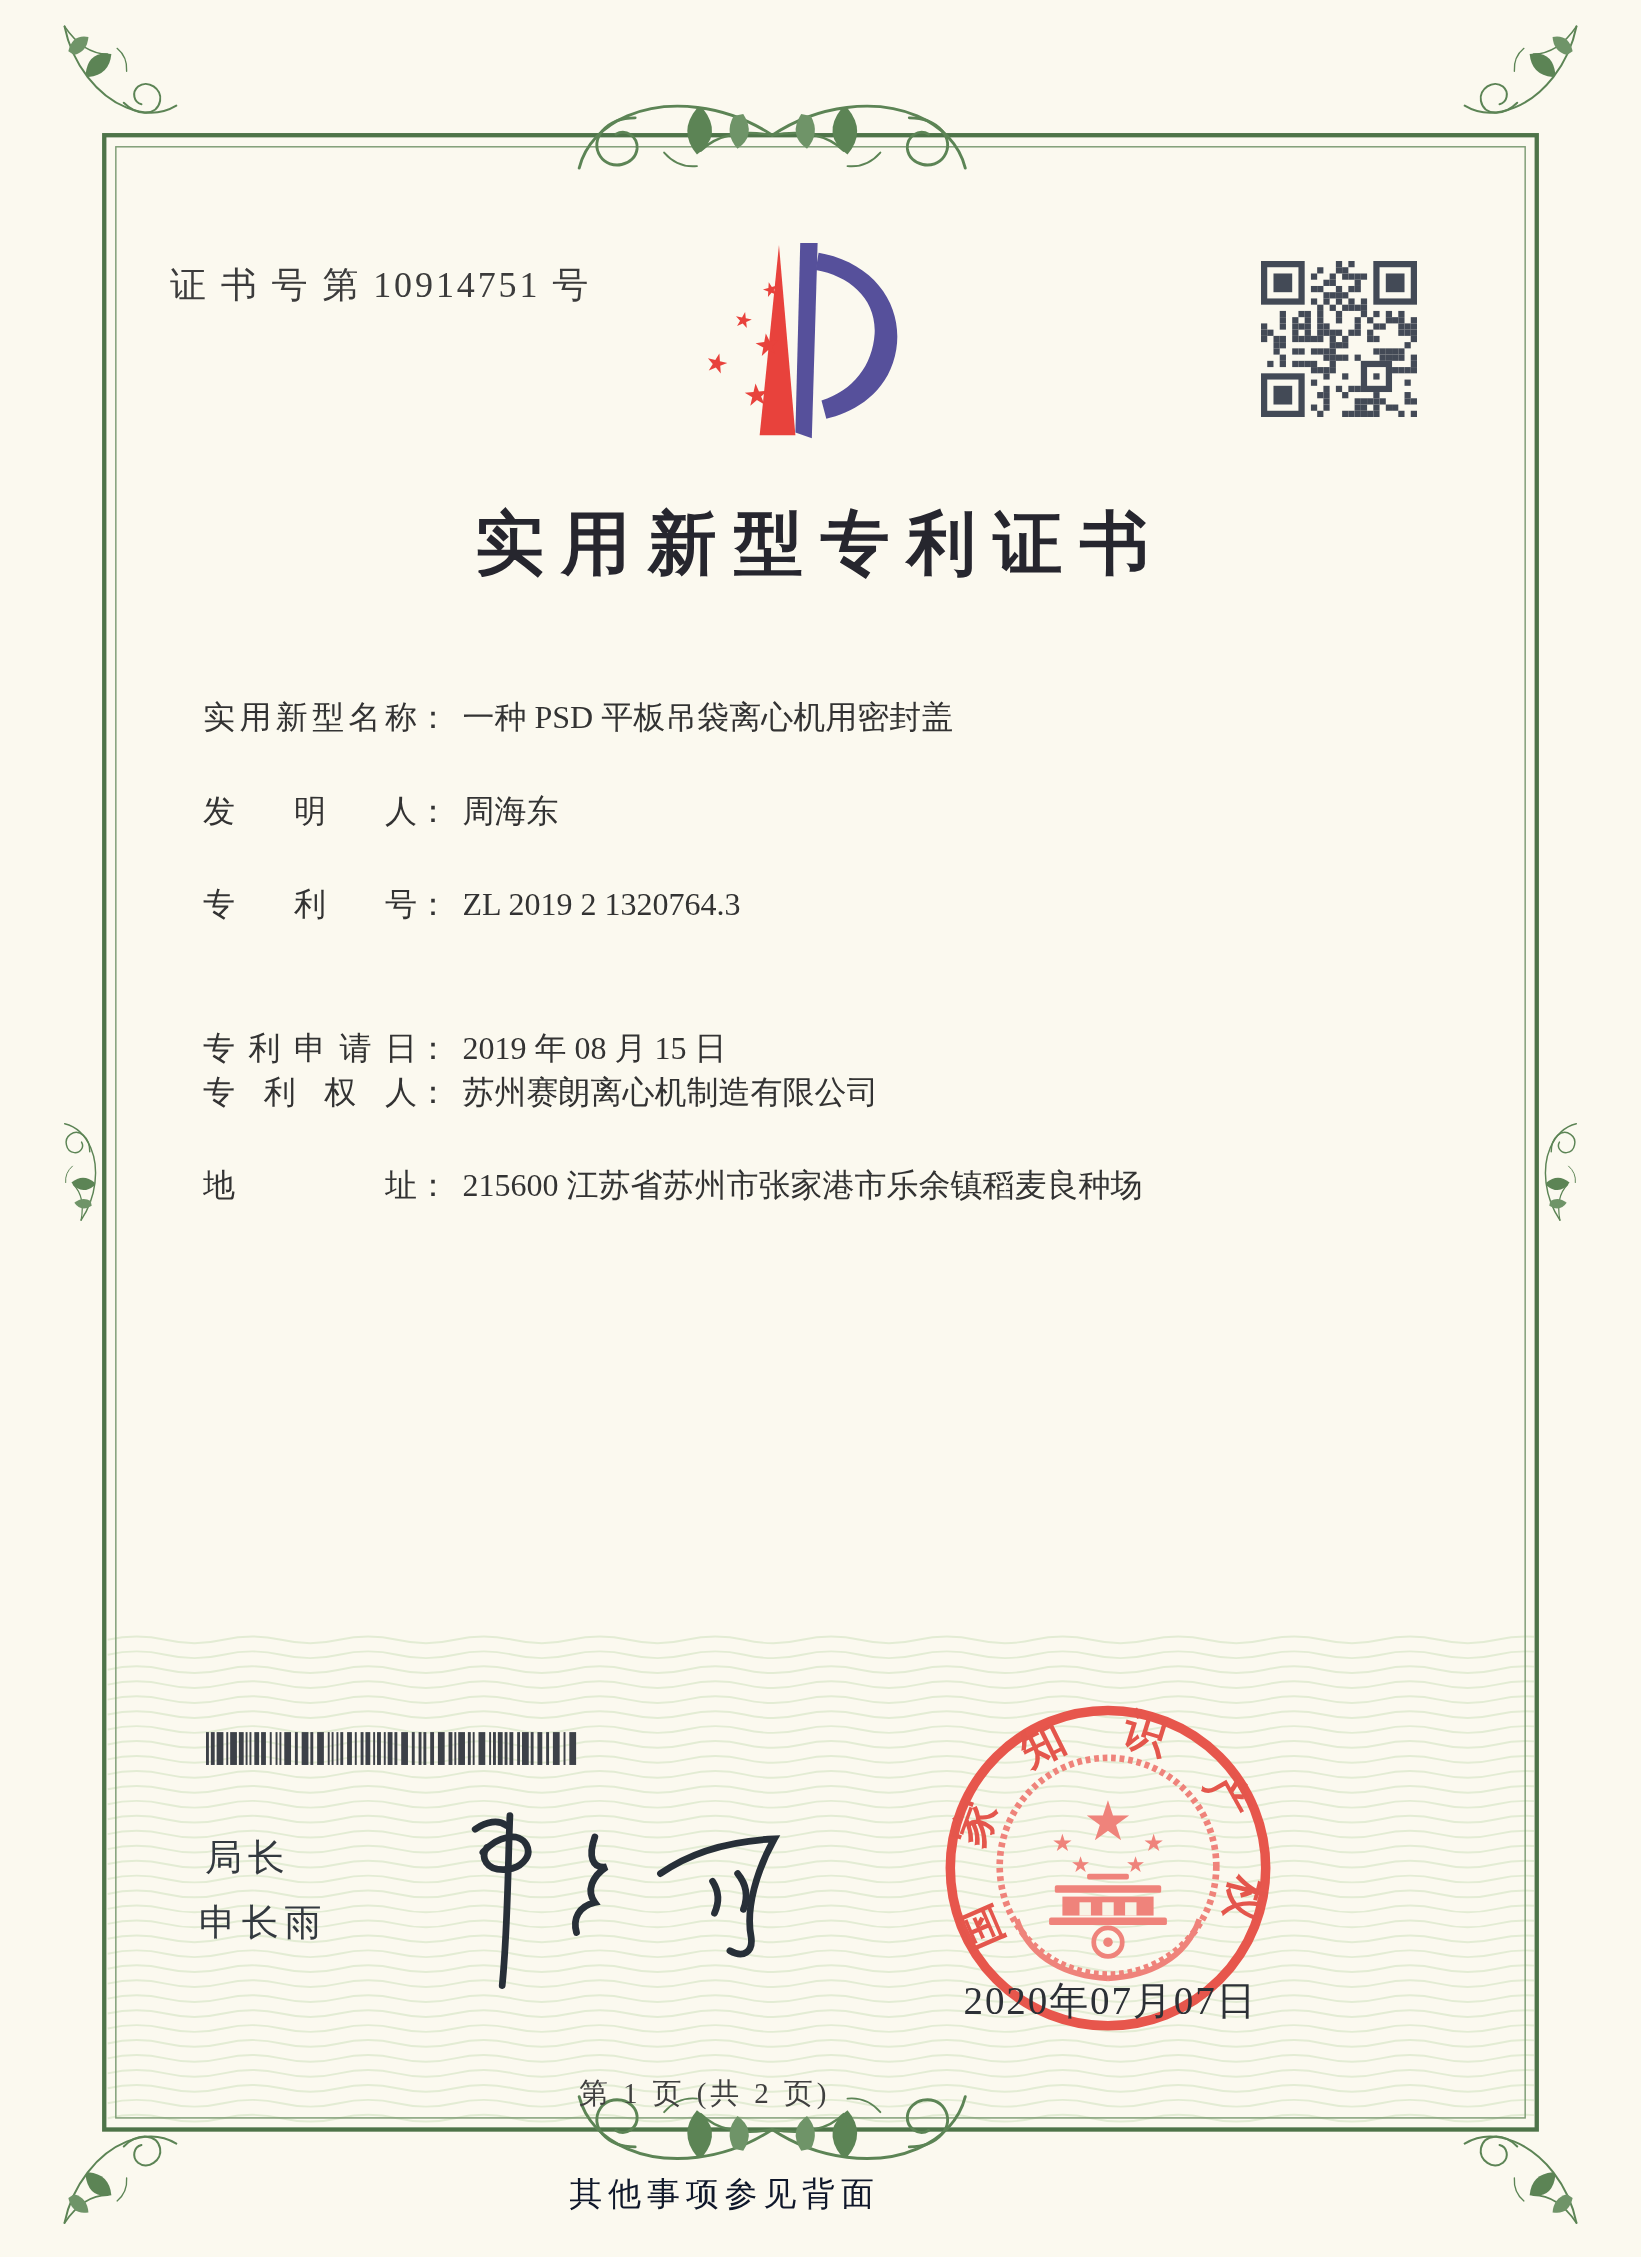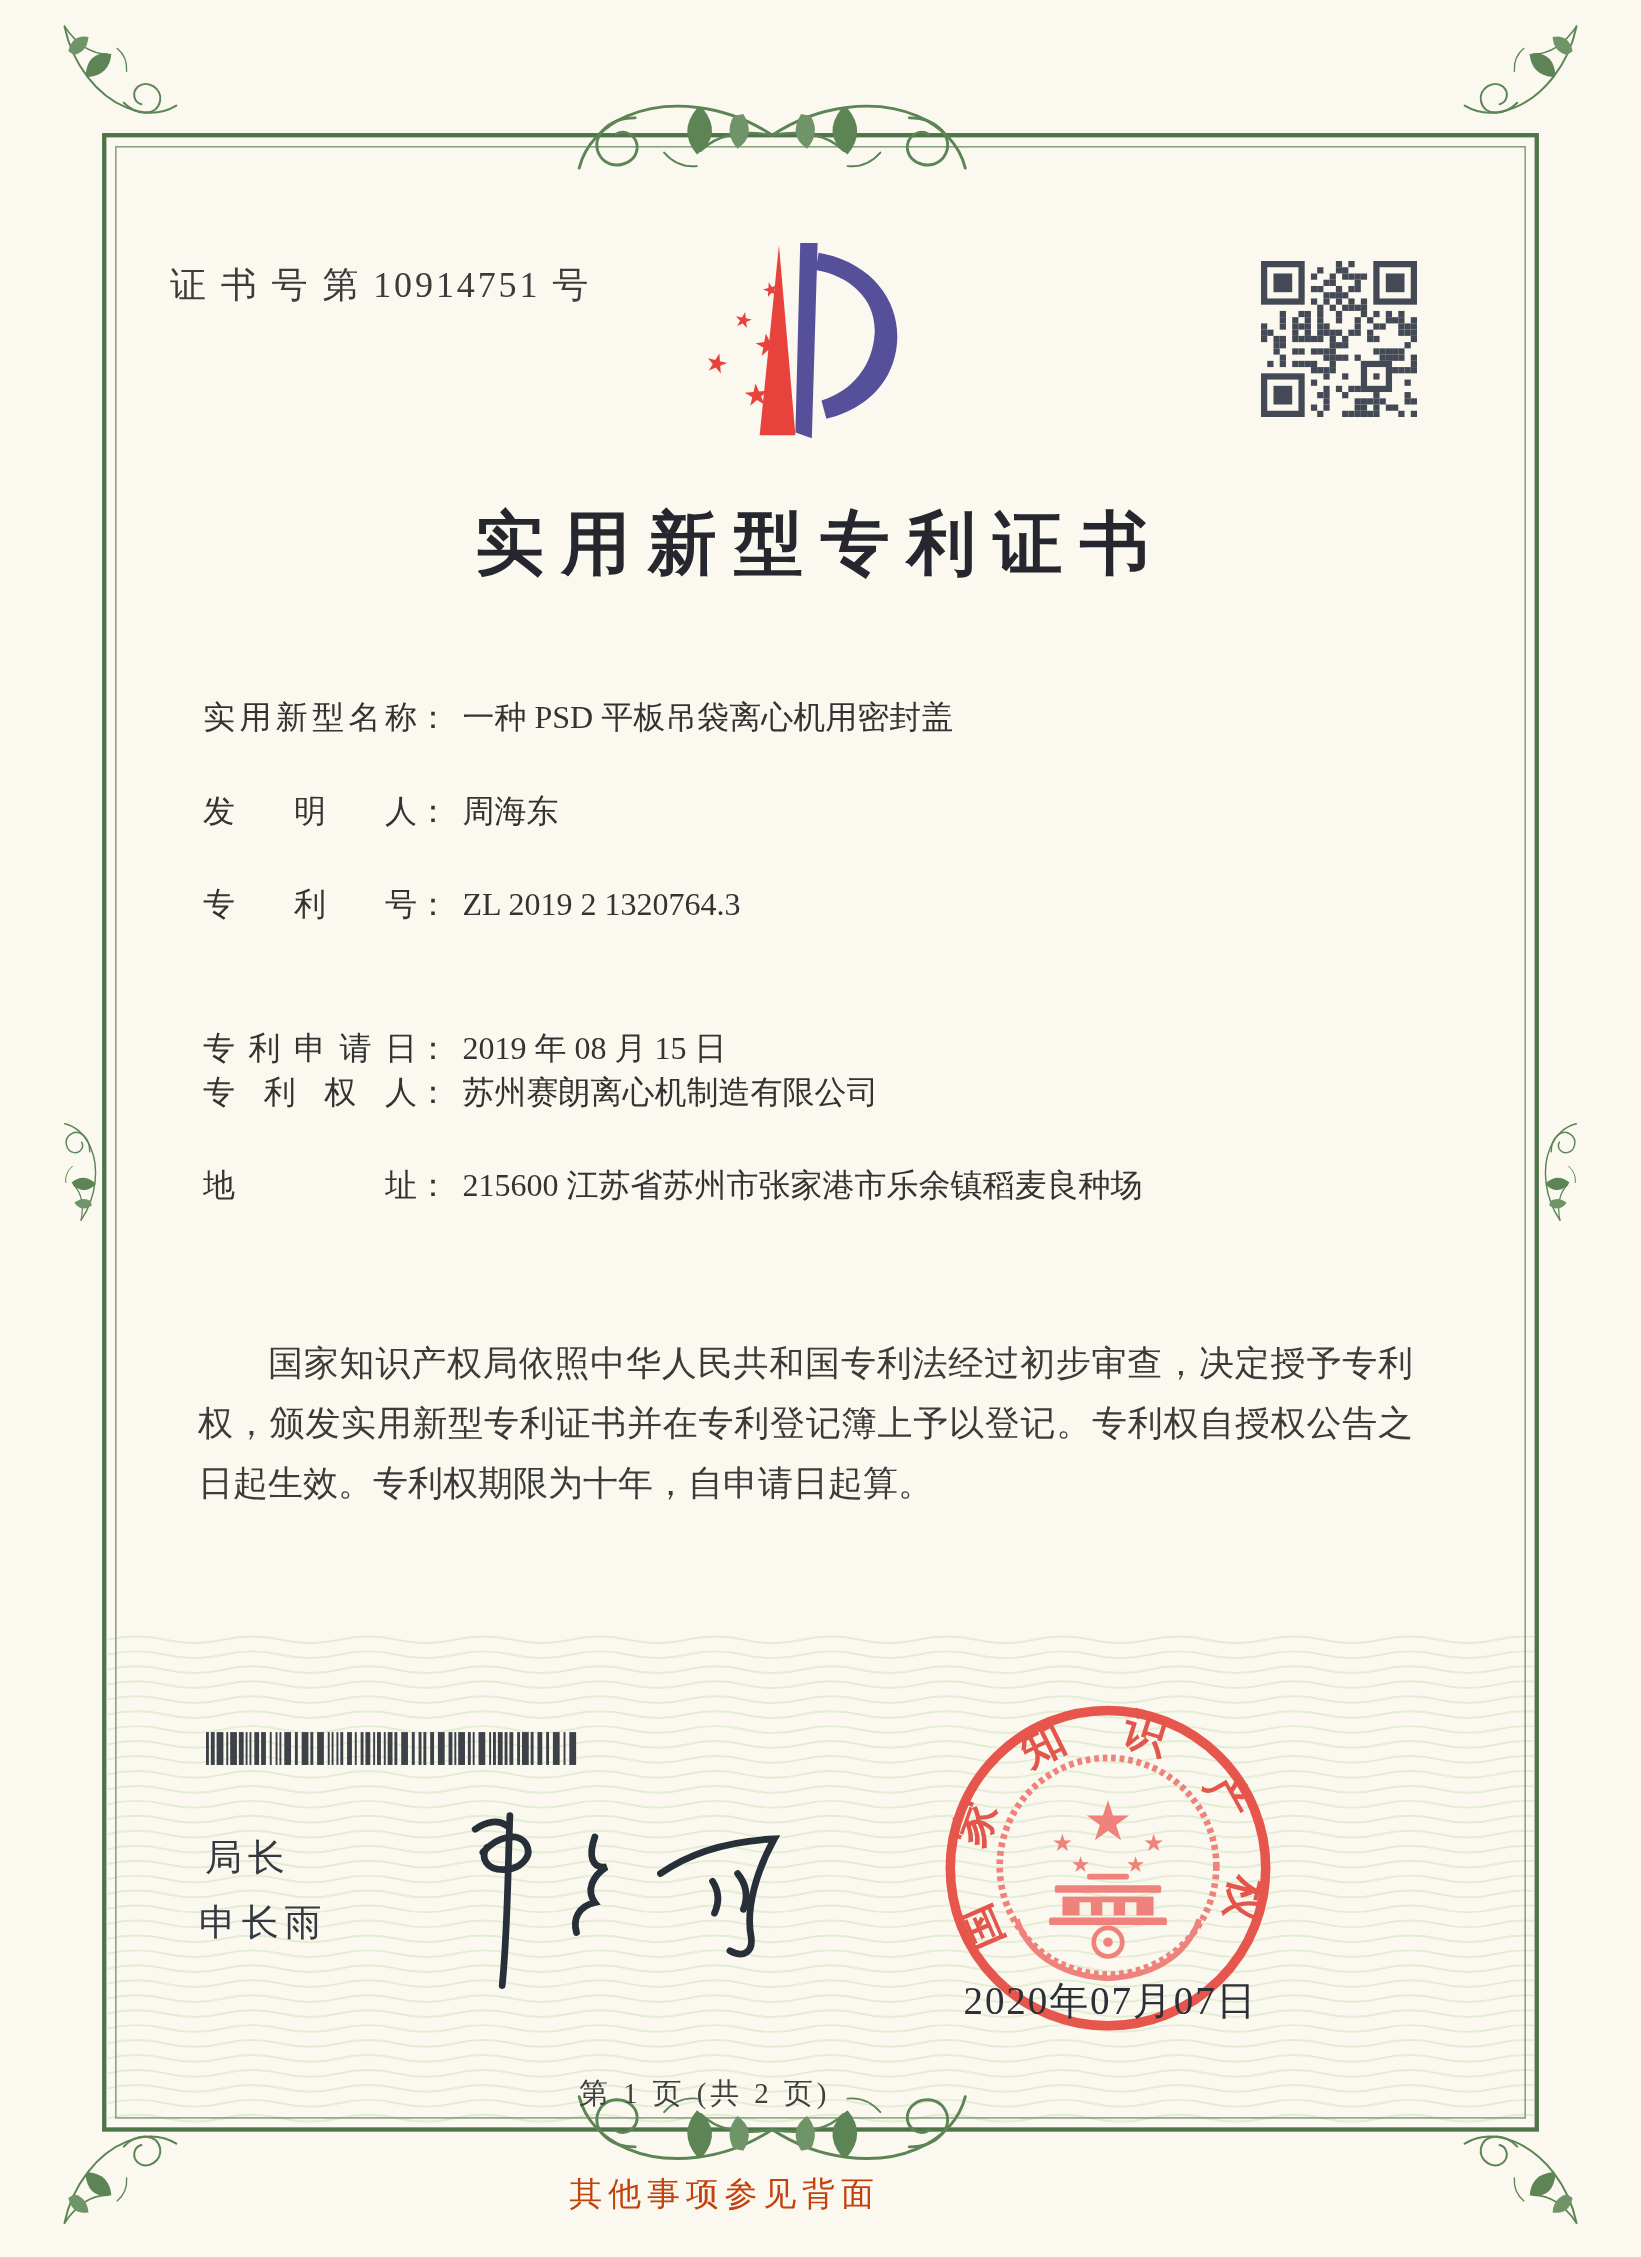--- a/index.html
+++ b/index.html
@@ -23,21 +23,21 @@
   .barcode{left:206px;top:1732px;}
   .officer-title{left:205px;top:1833px;font-size:37px;letter-spacing:5.8px;color:#33393f;}
   .officer-name{left:199px;top:1898px;font-size:37px;letter-spacing:5.8px;color:#33393f;}
   .signature{left:425px;top:1802px;}
   .seal{left:937px;top:1699px;width:342px;height:342px;}
   .seal-date{left:927px;top:1974px;width:367px;text-align:center;font-size:39px;
              letter-spacing:1.9px;color:#2c3036;}
   .page-footer{left:579px;top:2074px;width:290px;text-align:left;font-size:29px;
                letter-spacing:3.9px;color:#3f3f3f;}
   .back-note{left:541px;top:2172px;width:367px;text-align:center;font-size:33px;
-             letter-spacing:5.8px;color:#c2410c;}
+             letter-spacing:5.8px;color:#0f172a;}
 </style>
 </head>
 <body>
 
 <div class="page">
 
   <svg class="abs" id="waves" style="left:107px;top:1634px;" width="1427" height="490" viewBox="0 0 1478 508">
       <path d="M0 6 q 30 -7 60 0 t 60 0 t 60 0 t 60 0 t 60 0 t 60 0 t 60 0 t 60 0 t 60 0 t 60 0 t 60 0 t 60 0 t 60 0 t 60 0 t 60 0 t 60 0 t 60 0 t 60 0 t 60 0 t 60 0 t 60 0 t 60 0 t 60 0 t 60 0 t 60 0" fill="none" stroke="#e3ecd4" stroke-width="2"></path>
       <path d="M0 21.5 q 30 -7 60 0 t 60 0 t 60 0 t 60 0 t 60 0 t 60 0 t 60 0 t 60 0 t 60 0 t 60 0 t 60 0 t 60 0 t 60 0 t 60 0 t 60 0 t 60 0 t 60 0 t 60 0 t 60 0 t 60 0 t 60 0 t 60 0 t 60 0 t 60 0 t 60 0" fill="none" stroke="#e3ecd4" stroke-width="2"></path>
       <path d="M0 37 q 30 -7 60 0 t 60 0 t 60 0 t 60 0 t 60 0 t 60 0 t 60 0 t 60 0 t 60 0 t 60 0 t 60 0 t 60 0 t 60 0 t 60 0 t 60 0 t 60 0 t 60 0 t 60 0 t 60 0 t 60 0 t 60 0 t 60 0 t 60 0 t 60 0 t 60 0" fill="none" stroke="#e3ecd4" stroke-width="2"></path>
@@ -320,21 +320,20 @@
     <span class="flabel">专利申请日</span><span class="fcolon">：</span><span>2019 年 08 月 15 日</span>
   </div>
   <div class="abs frow" style="top:1071px;">
     <span class="flabel">专利权人</span><span class="fcolon">：</span><span>苏州赛朗离心机制造有限公司</span>
   </div>
   <div class="abs frow" style="top:1164px;">
     <span class="flabel">地址</span><span class="fcolon">：</span><span>215600 江苏省苏州市张家港市乐余镇稻麦良种场</span>
   </div>
 
   <div class="abs bodytext">
-    <p>国家知识产权局依照中华人民共和国专利法经过初步审查，决定授予专利权，颁发实用新型专利证书并在专利登记簿上予以登记。专利权自授权公告之日起生效。专利权期限为十年，自申请日起算。</p>
   </div>
 
   <svg class="abs barcode" id="barcode" width="373" height="35" viewBox="0 0 386 36">
       <rect x="0" y="0" width="3" height="34" fill="#3d4148"></rect>
       <rect x="5" y="0" width="4" height="34" fill="#3d4148"></rect>
       <rect x="11" y="0" width="7" height="34" fill="#3d4148"></rect>
       <rect x="21" y="0" width="2" height="34" fill="#3d4148"></rect>
       <rect x="25" y="0" width="7" height="34" fill="#3d4148"></rect>
       <rect x="34" y="0" width="5" height="34" fill="#3d4148"></rect>
       <rect x="41" y="0" width="2" height="34" fill="#3d4148"></rect>

